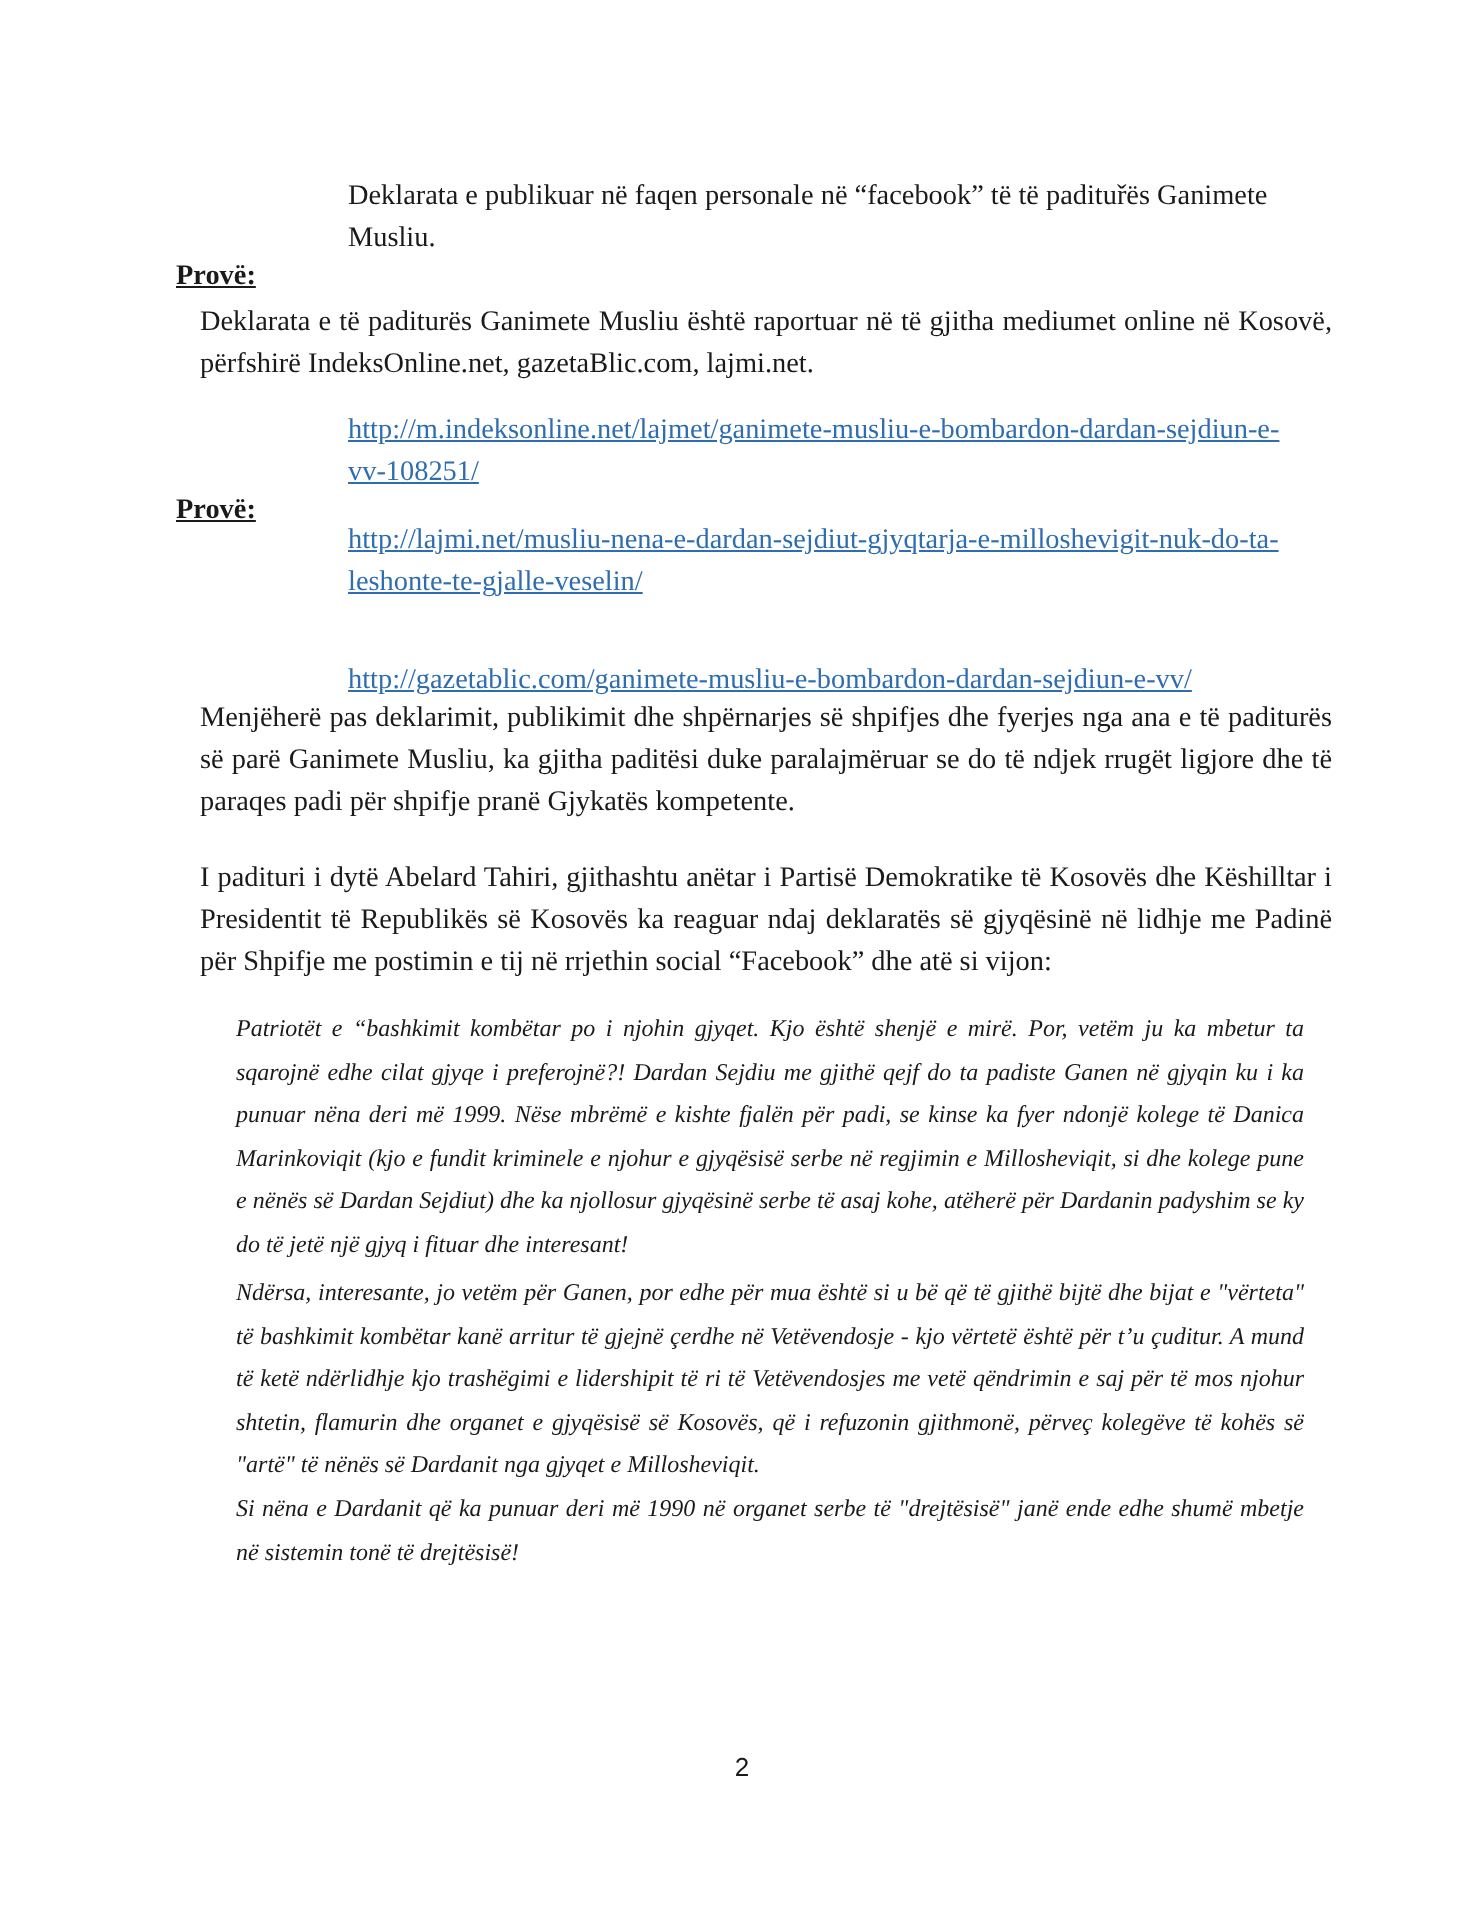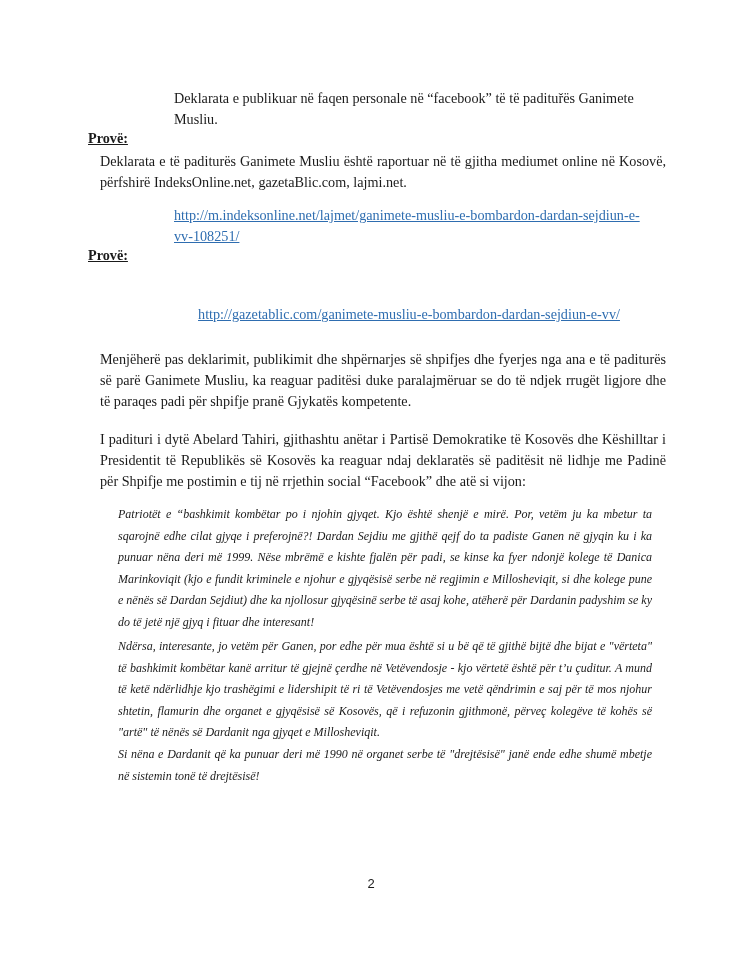--- a/index.html
+++ b/index.html
@@ -21,26 +21,29 @@
 
   <span class="label" style="top:88px;">Provë:</span>
   <div class="indent-text" style="top:88px;">Deklarata e publikuar në faqen personale në “facebook” të të padituřës Ganimete Musliu.</div>
 
   <div class="block justify" style="left:88px; width:566px; top:151px;">Deklarata e të paditurës Ganimete Musliu është raportuar në të gjitha mediumet online në Kosovë, përfshirë IndeksOnline.net, gazetaBlic.com, lajmi.net.</div>
 
   <span class="label" style="top:205px;">Provë:</span>
   <div class="indent-text" style="top:205px; width:470px;">
     <a class="link">http://m.indeksonline.net/lajmet/ganimete-musliu-e-bombardon-dardan-sejdiun-e-vv-108251/</a>
   </div>
-  <div class="indent-text" style="top:304px; width:470px;text-align:center;">
+  <div class="indent-text" style="top:260px; width:470px;">
+    <a class="link">http://lajmi.net/musliu-nena-e-dardan-sejdiut-gjyqtarja-e-milloshevigit-nuk-do-ta-leshonte-te-gjalle-veselin/</a>
+  </div>
+  <div class="indent-text" style="top:330px; width:470px;">
     <a class="link">http://gazetablic.com/ganimete-musliu-e-bombardon-dardan-sejdiun-e-vv/</a>
   </div>
 
-  <div class="block justify" style="left:88px; width:566px; top:349px;">Menjëherë pas deklarimit, publikimit dhe shpërnarjes së shpifjes dhe fyerjes nga ana e të paditurës së parë Ganimete Musliu, ka reaguar paditësi duke paralajmëruar se do të ndjek rrugët ligjore dhe të paraqes padi për shpifje pranë Gjykatës kompetente.</div>
+  <div class="block justify" style="left:88px; width:566px; top:349px;">Menjëherë pas deklarimit, publikimit dhe shpërnarjes së shpifjes dhe fyerjes nga ana e të paditurës së parë Ganimete Musliu, ka gjitha paditësi duke paralajmëruar se do të ndjek rrugët ligjore dhe të paraqes padi për shpifje pranë Gjykatës kompetente.</div>
 
-  <div class="block justify" style="left:88px; width:566px; top:429px;">I padituri i dytë Abelard Tahiri, gjithashtu anëtar i Partisë Demokratike të Kosovës dhe Këshilltar i Presidentit të Republikës së Kosovës ka reaguar ndaj deklaratës së paditësit në lidhje me Padinë për Shpifje me postimin e tij në rrjethin social “Facebook” dhe atë si vijon:</div>
+  <div class="block justify" style="left:88px; width:566px; top:429px;">I padituri i dytë Abelard Tahiri, gjithashtu anëtar i Partisë Demokratike të Kosovës dhe Këshilltar i Presidentit të Republikës së Kosovës ka reaguar ndaj deklaratës së gjyqësinë në lidhje me Padinë për Shpifje me postimin e tij në rrjethin social “Facebook” dhe atë si vijon:</div>
 
   <div class="quote" style="top:504px;">Patriotët e “bashkimit kombëtar po i njohin gjyqet. Kjo është shenjë e mirë. Por, vetëm ju ka mbetur ta sqarojnë edhe cilat gjyqe i preferojnë?! Dardan Sejdiu me gjithë qejf do ta padiste Ganen në gjyqin ku i ka punuar nëna deri më 1999. Nëse mbrëmë e kishte fjalën për padi, se kinse ka fyer ndonjë kolege të Danica Marinkoviqit (kjo e fundit kriminele e njohur e gjyqësisë serbe në regjimin e Millosheviqit, si dhe kolege pune e nënës së Dardan Sejdiut) dhe ka njollosur gjyqësinë serbe të asaj kohe, atëherë për Dardanin padyshim se ky do të jetë një gjyq i fituar dhe interesant!</div>
   <div class="quote" style="top:636px;">Ndërsa, interesante, jo vetëm për Ganen, por edhe për mua është si u bë që të gjithë bijtë dhe bijat e "vërteta" të bashkimit kombëtar kanë arritur të gjejnë çerdhe në Vetëvendosje - kjo vërtetë është për t’u çuditur. A mund të ketë ndërlidhje kjo trashëgimi e lidershipit të ri të Vetëvendosjes me vetë qëndrimin e saj për të mos njohur shtetin, flamurin dhe organet e gjyqësisë së Kosovës, që i refuzonin gjithmonë, përveç kolegëve të kohës së "artë" të nënës së Dardanit nga gjyqet e Millosheviqit.</div>
   <div class="quote" style="top:744px;">Si nëna e Dardanit që ka punuar deri më 1990 në organet serbe të "drejtësisë" janë ende edhe shumë mbetje në sistemin tonë të drejtësisë!</div>
 
   <div class="pagenum">2</div>
 </div>
 
 </body></html>

